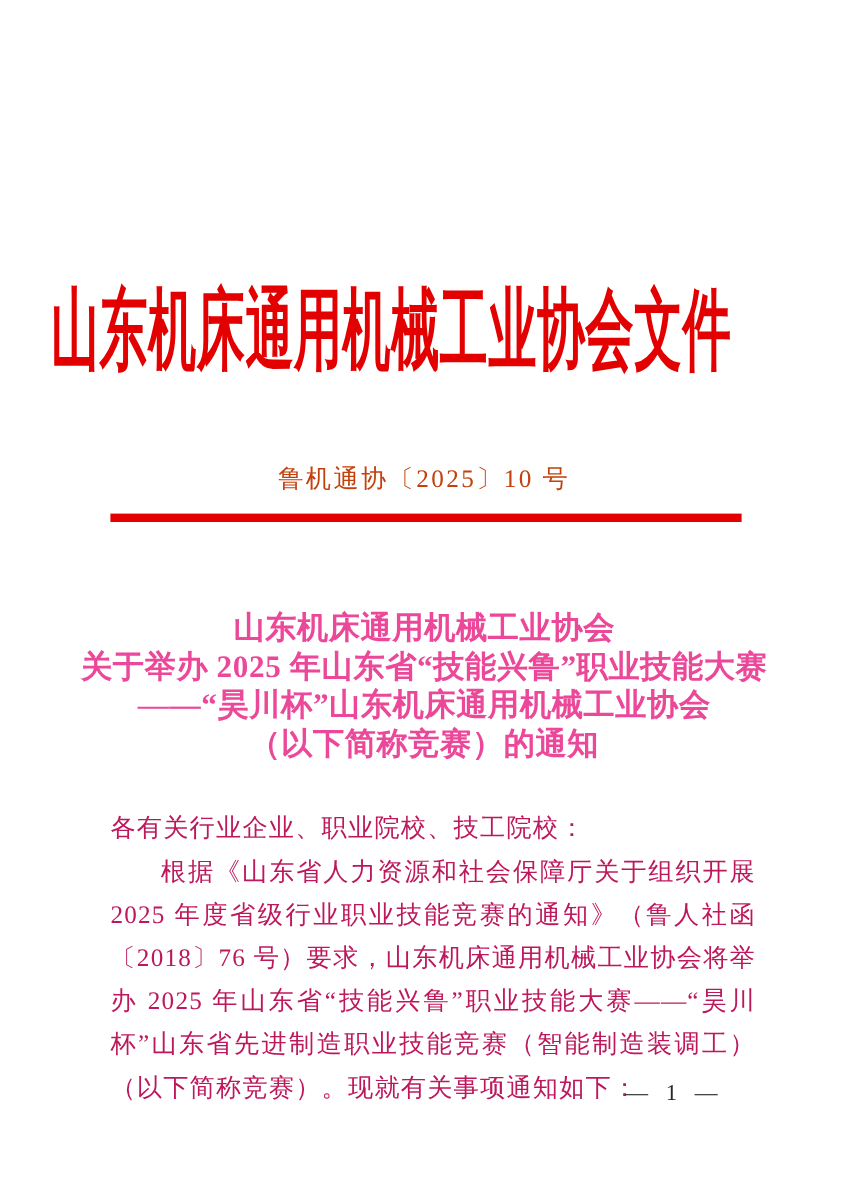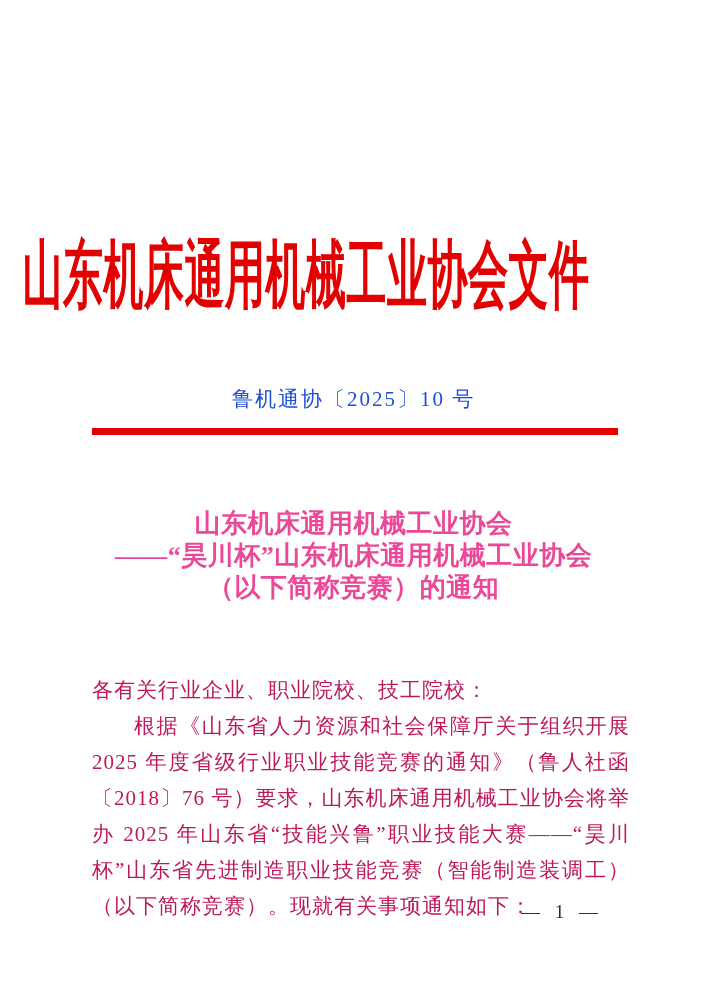--- a/index.html
+++ b/index.html
@@ -15,40 +15,41 @@
   }
   
   .banner-wrap {
     position: absolute;
     top: 256px;
     left: 0;
     width: 612px;
     display: flex;
     justify-content: center;
     pointer-events: none;
+    padding-left: 20px;
   }
   .banner {
     font-size: 40px;
     line-height: 40px;
     font-weight: bold;
     white-space: nowrap;
     letter-spacing: 0.5px;
     color: #e30000;
     transform: scaleY(1.85);
     transform-origin: center;
   }
   .doc-number {
     position: absolute;
     top: 385px;
     left: 0;
     width: 100%;
     text-align: center;
     font-size: 21px;
     letter-spacing: 2px;
-    color: #1d4ed8;
+    color: #c2410c;
   }
   .red-rule {
     position: absolute;
     left: 92px;
     top: 428px;
     width: 526px;
     height: 7px;
     background: #e30000;
   }
   .doc-title {
@@ -97,20 +98,21 @@
   <div class="banner-wrap">
     <div class="banner">山东机床通用机械工业协会文件</div>
   </div>
 
   <div class="doc-number">鲁机通协〔2025〕10 号</div>
 
   <div class="red-rule"></div>
 
   <div class="doc-title">
     <div>山东机床通用机械工业协会</div>
+    <div>关于举办 2025 年山东省“技能兴鲁”职业技能大赛</div>
     <div>——“昊川杯”山东机床通用机械工业协会</div>
     <div>（以下简称竞赛）的通知</div>
   </div>
 
   <div class="body-block">
     <div class="salutation">各有关行业企业、职业院校、技工院校：</div>
     <div class="paragraph">根据《山东省人力资源和社会保障厅关于组织开展 2025 年度省级行业职业技能竞赛的通知》（鲁人社函〔2018〕76 号）要求，山东机床通用机械工业协会将举办 2025 年山东省“技能兴鲁”职业技能大赛——“昊川杯”山东省先进制造职业技能竞赛（智能制造装调工）（以下简称竞赛）。现就有关事项通知如下：</div>
   </div>
 
   <div class="page-number">— 1 —</div>

